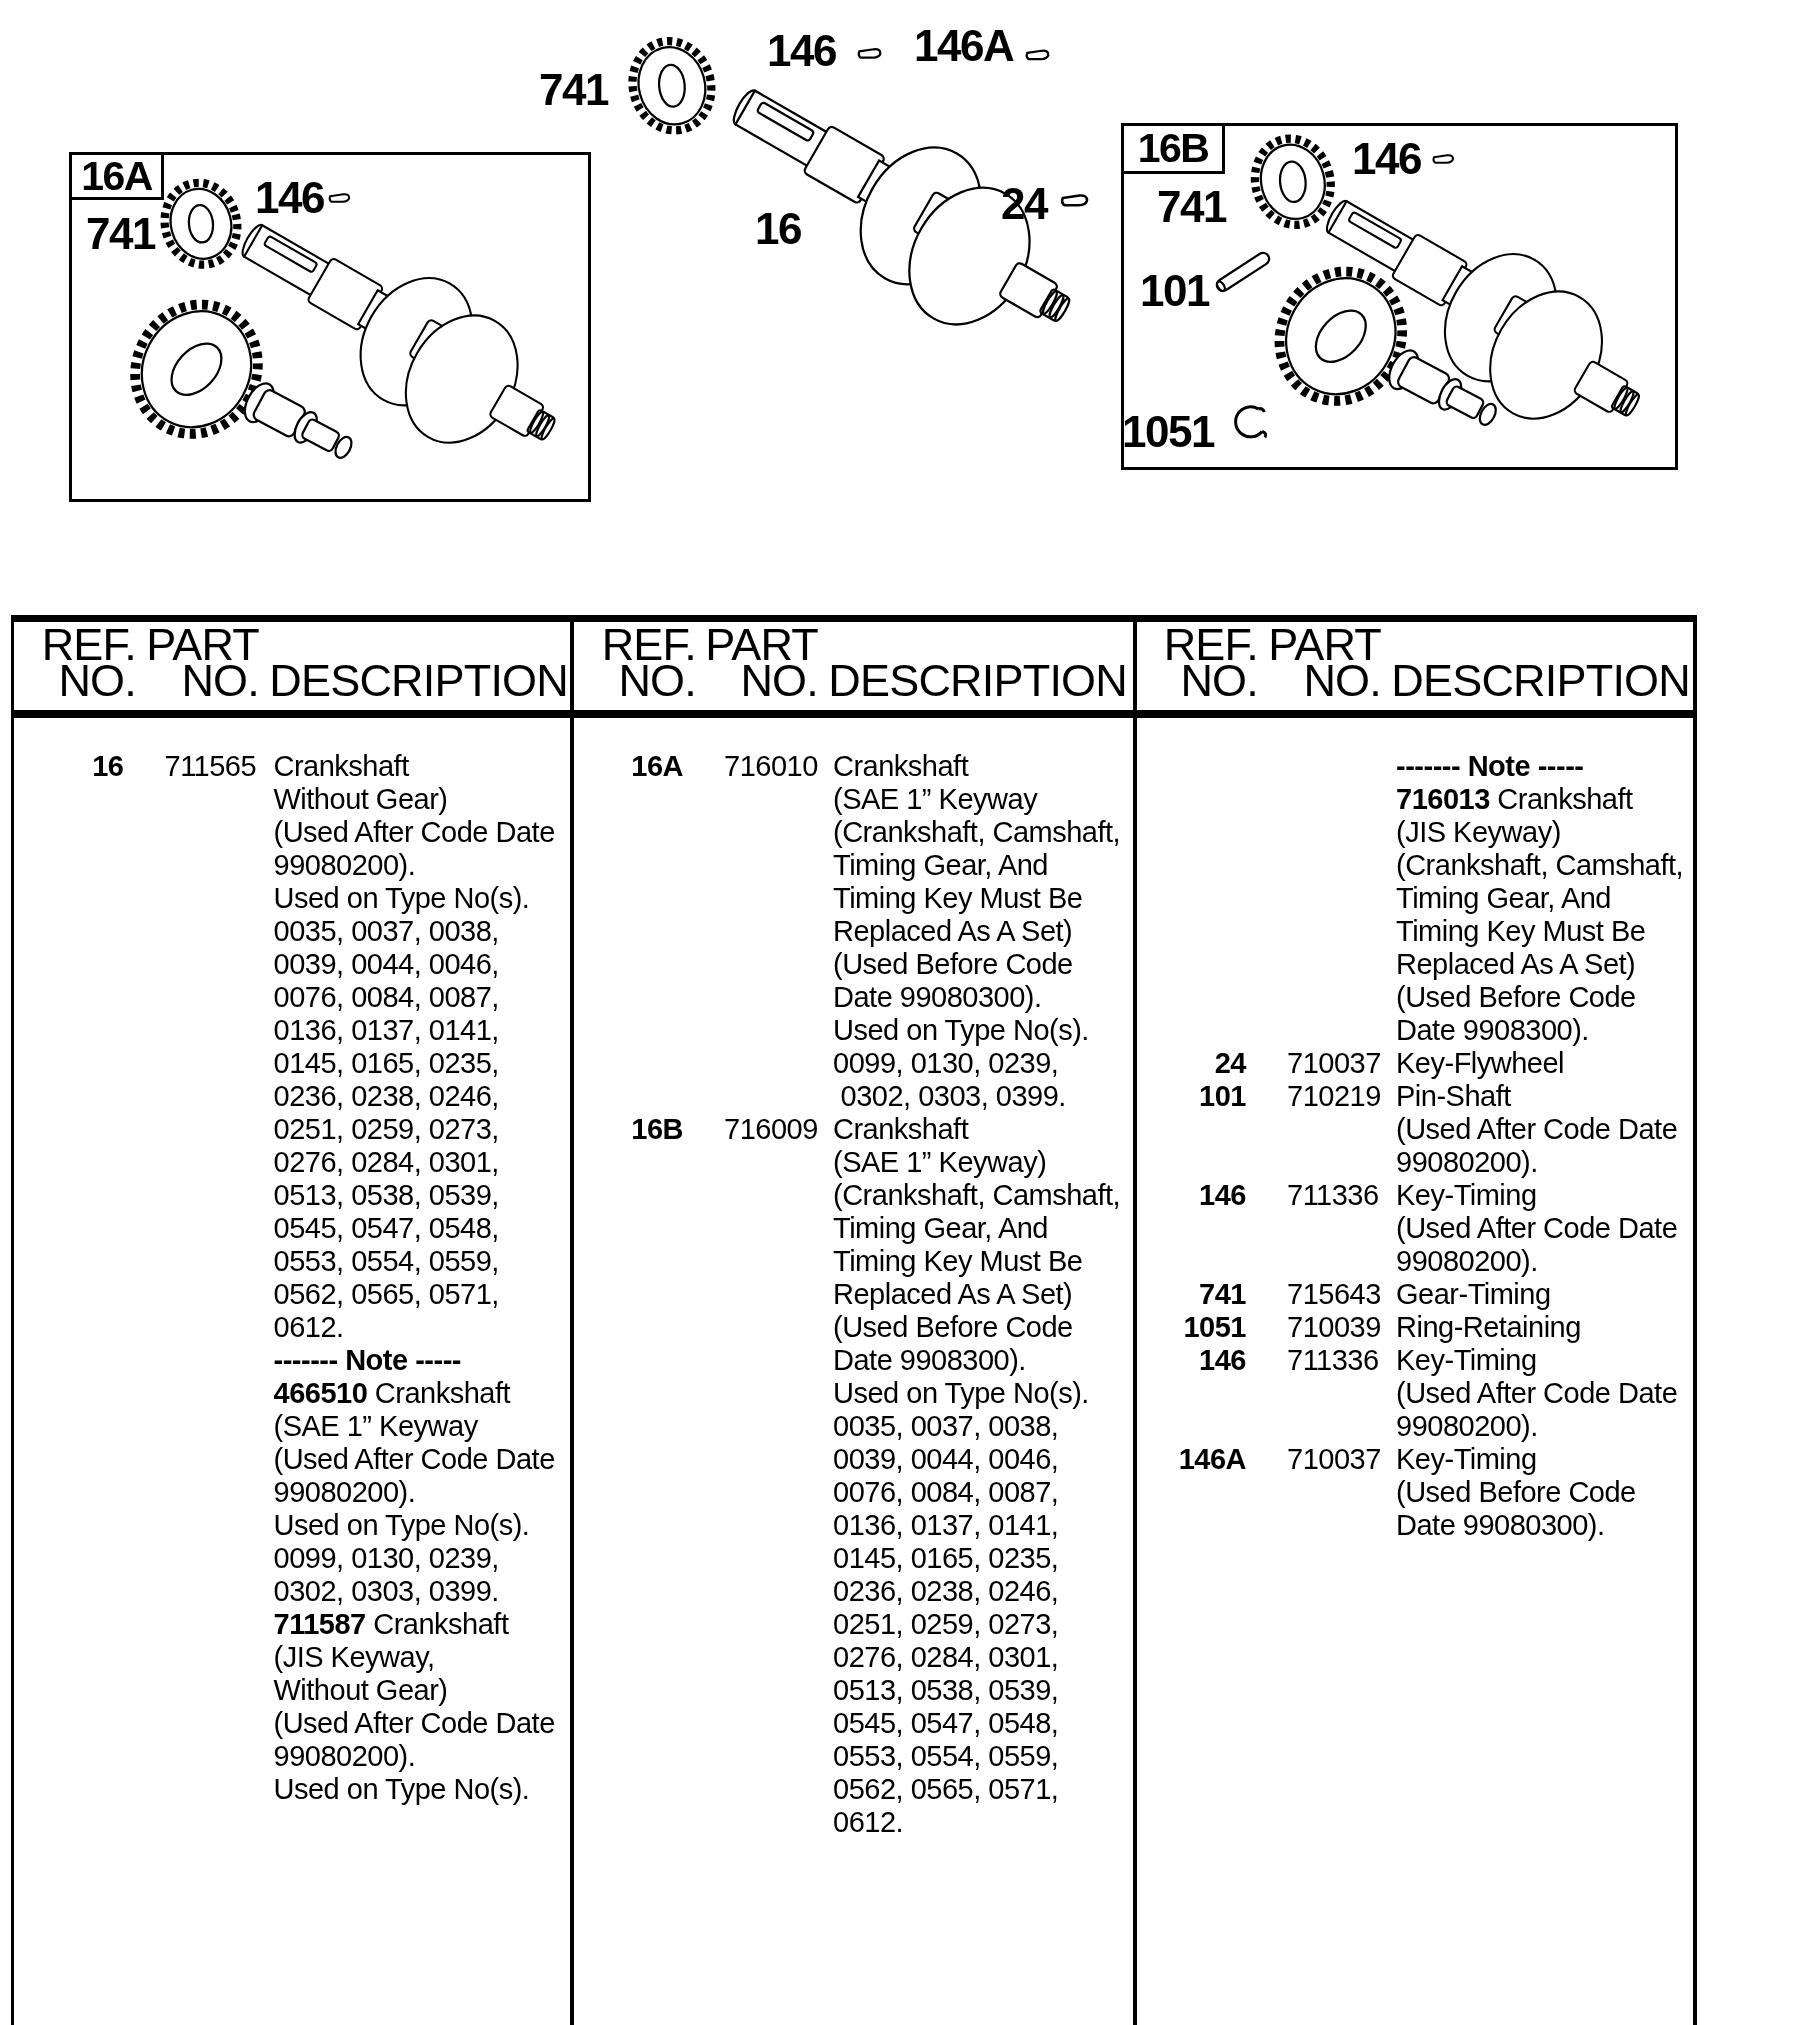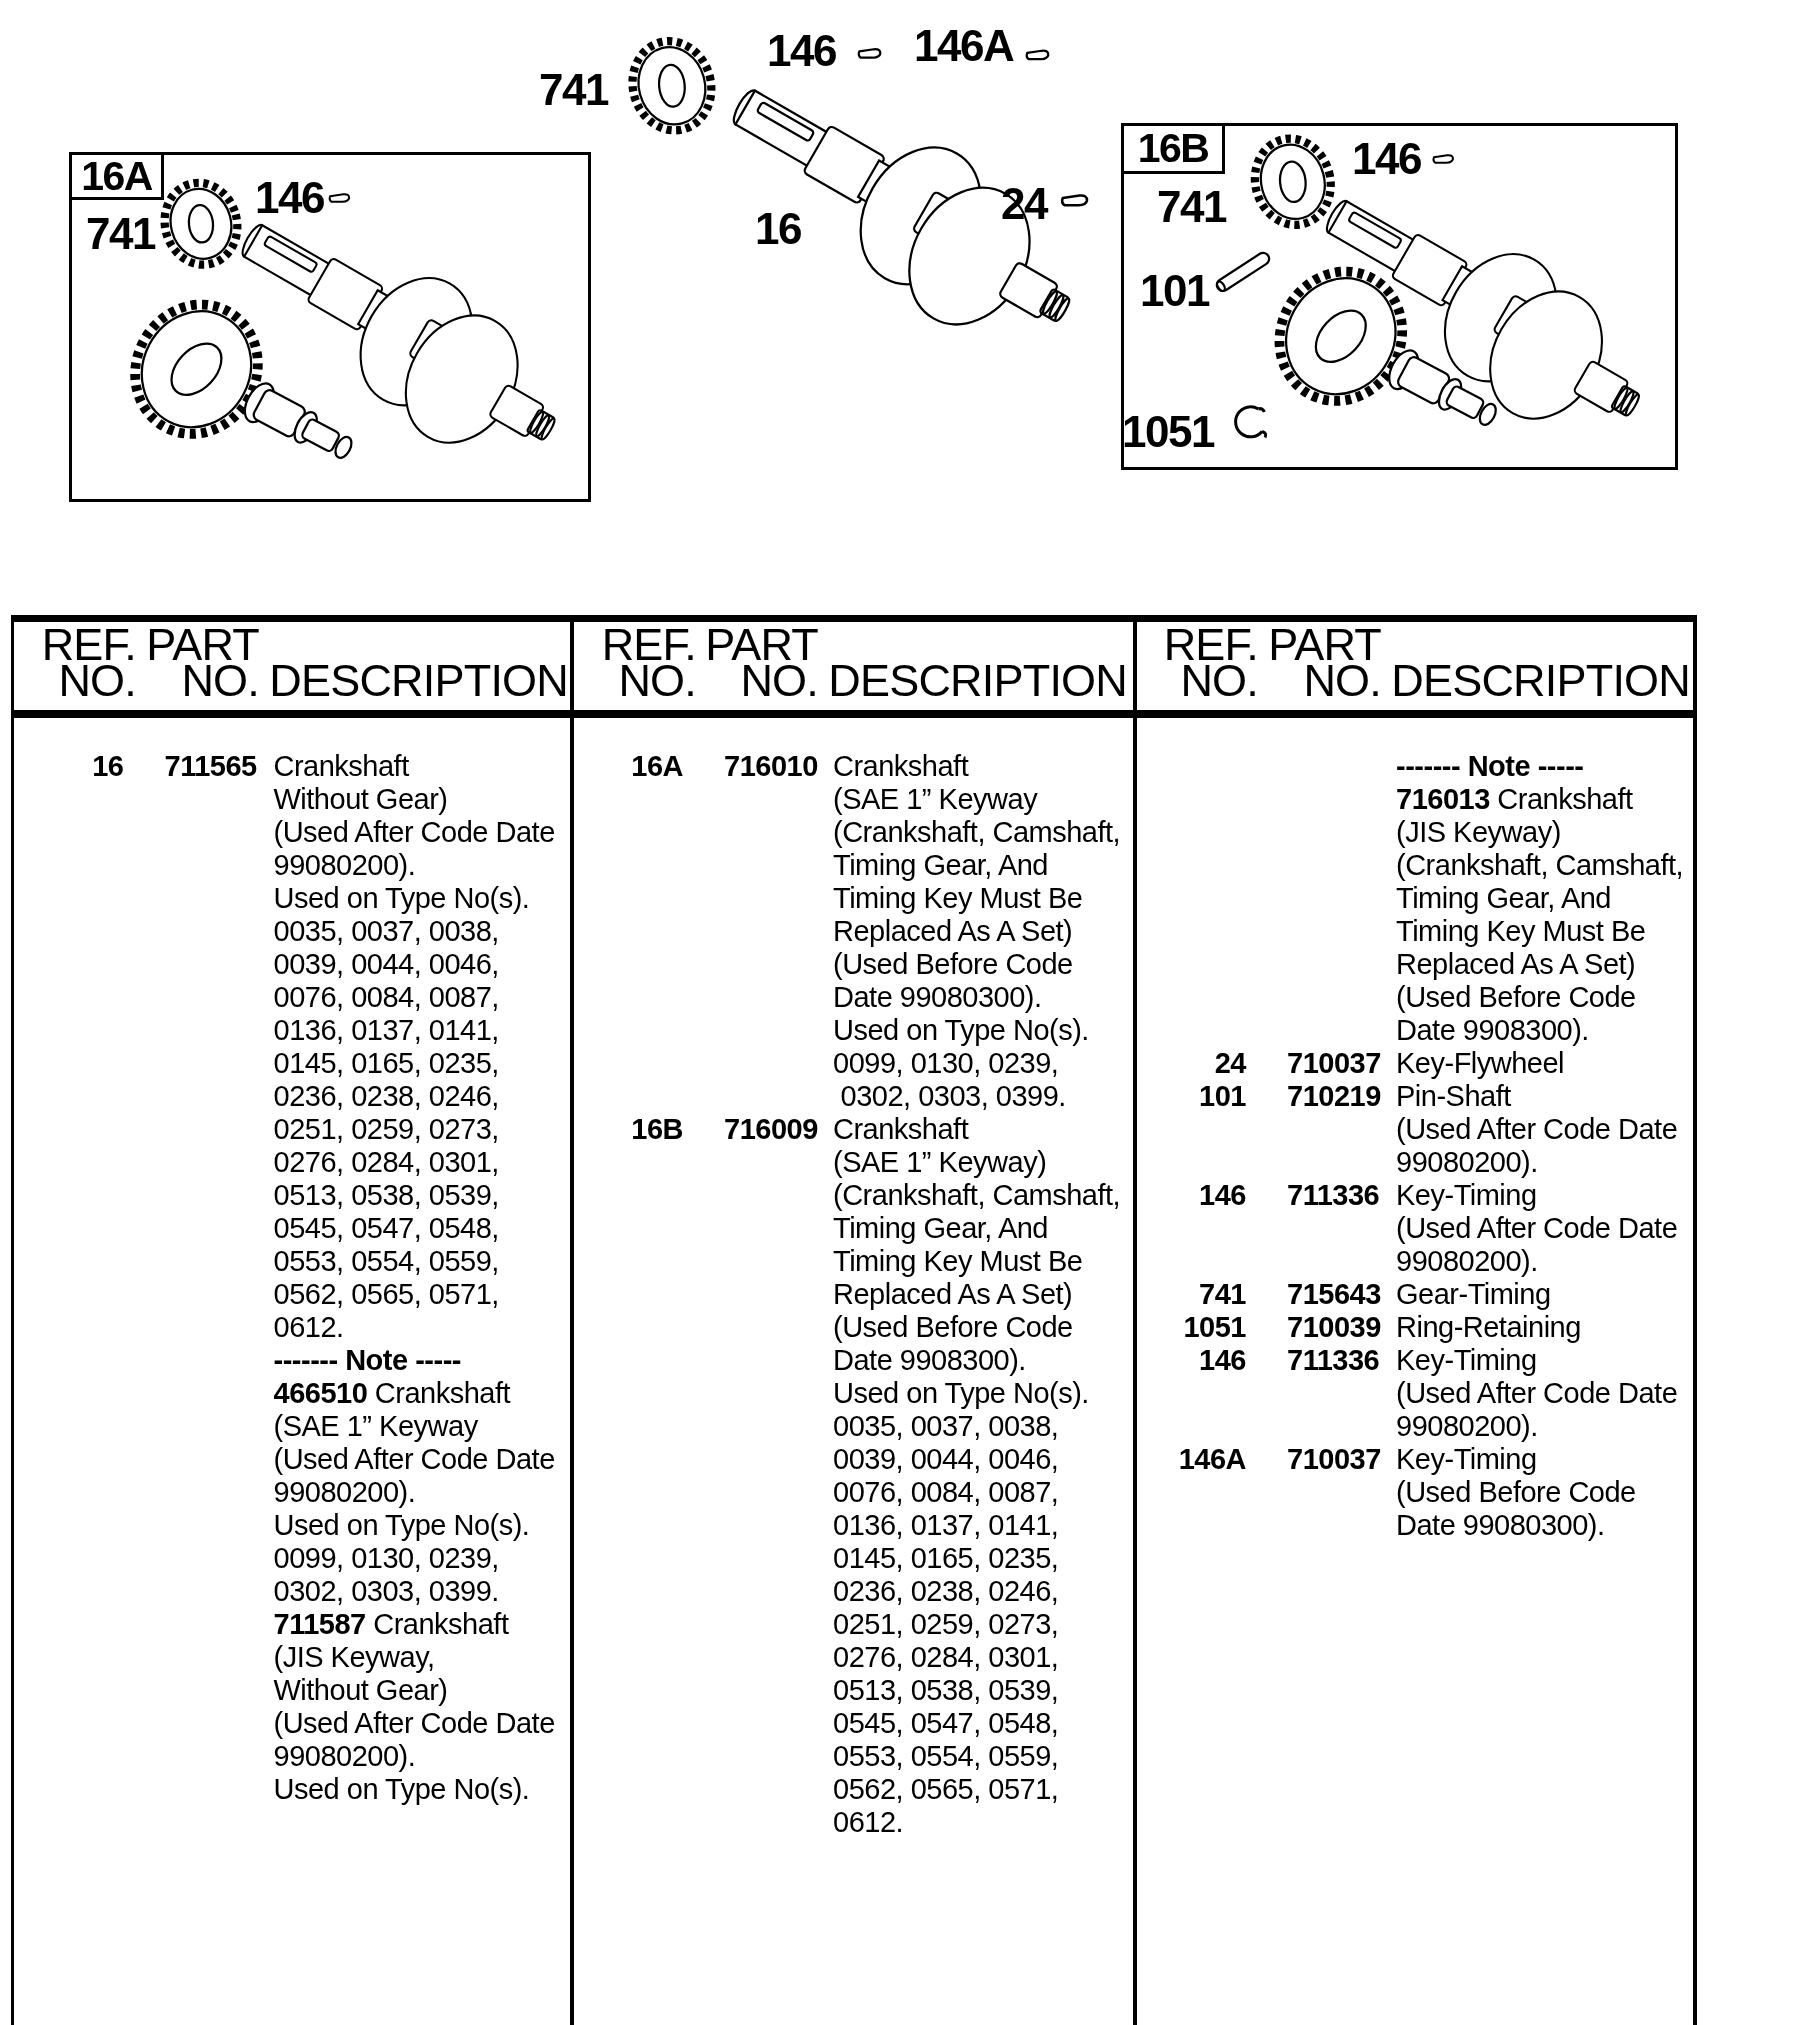--- a/index.html
+++ b/index.html
@@ -19,21 +19,21 @@
               font-weight:bold;font-size:41px;letter-spacing:-1.5px;}
 
   
   .hline,.vline{position:absolute;background:#000;}
   .hdr{position:absolute;font-size:45px;letter-spacing:-0.8px;text-align:right;
        white-space:nowrap;height:36px;line-height:36px;}
   .col-body{position:absolute;top:750px;width:560px;}
   .line{position:relative;height:33px;}
   .line span{position:absolute;top:0;font-size:29px;letter-spacing:-0.5px;white-space:pre;line-height:33px;}
   .ref{left:0;width:113px;text-align:right;font-weight:bold;}
-  .part{left:154px;font-weight:bold;text-align:right;}
+  .part{left:154px;font-weight:normal;text-align:right;}
   .desc{left:263px;}
 </style>
 </head>
 <body>
 
 <div class="page">
 
   <svg class="diagram-svg" width="1811" height="623" viewBox="0 0 2415 830">
     <defs>
       <g id="crank">

